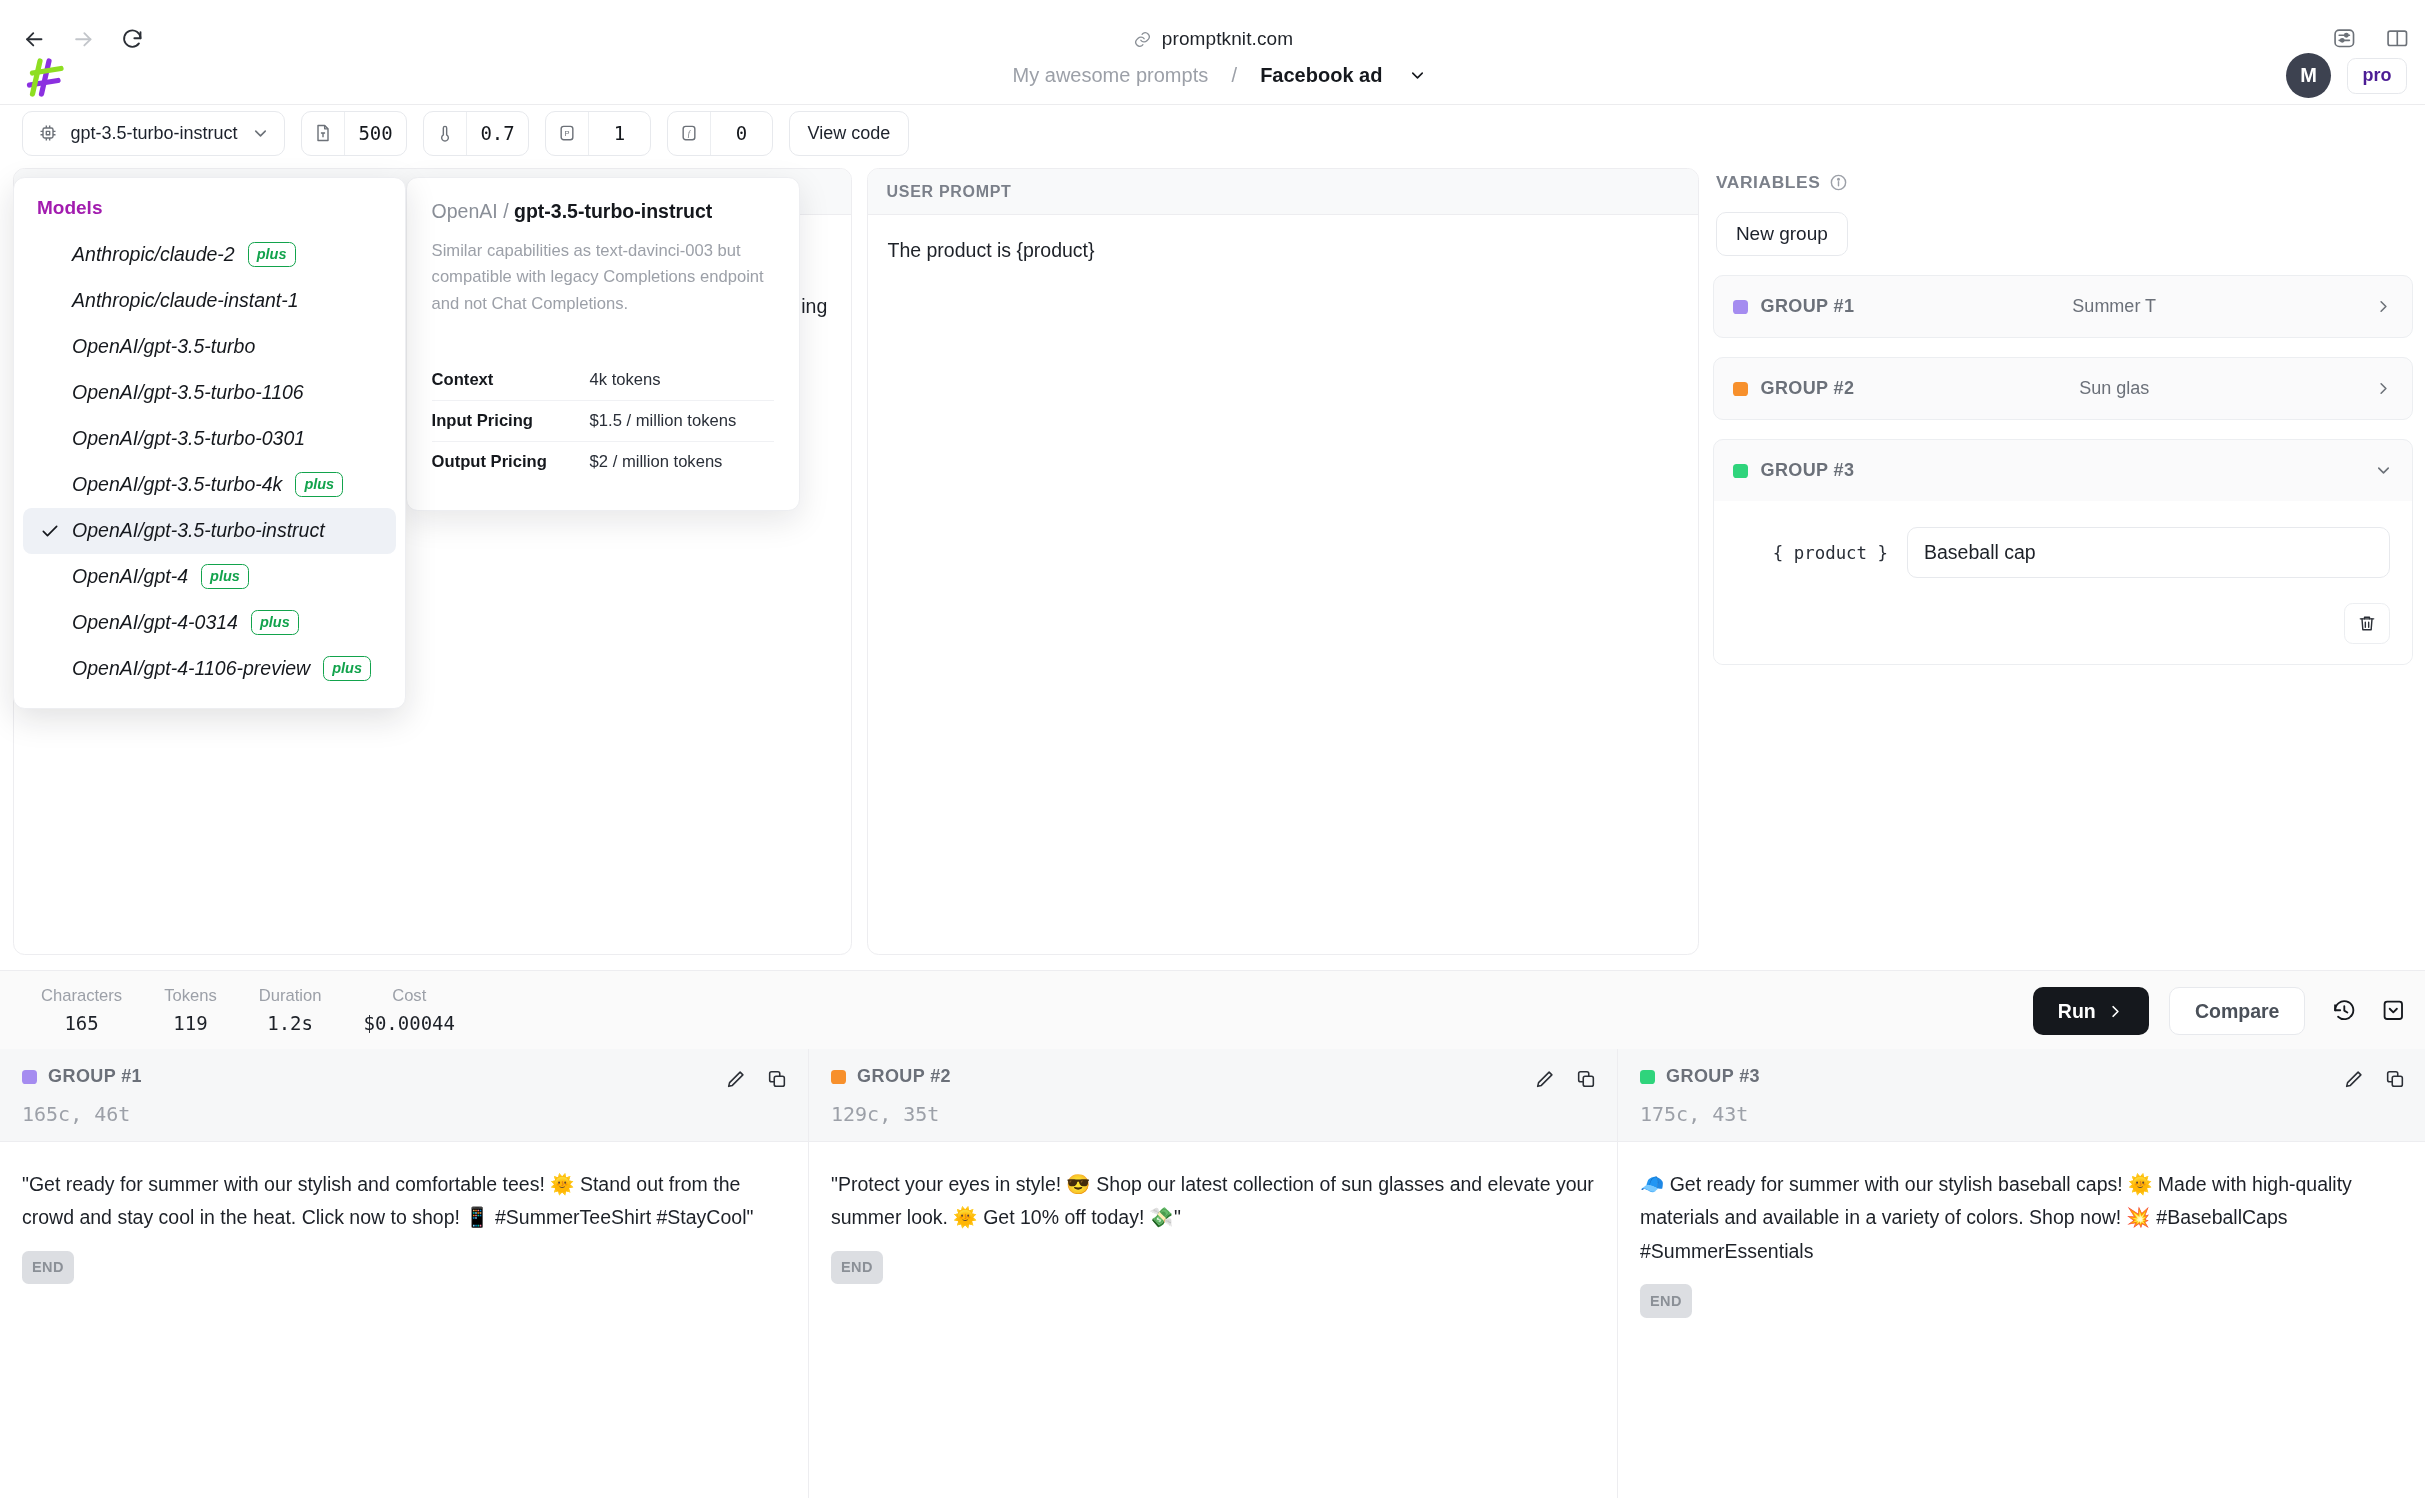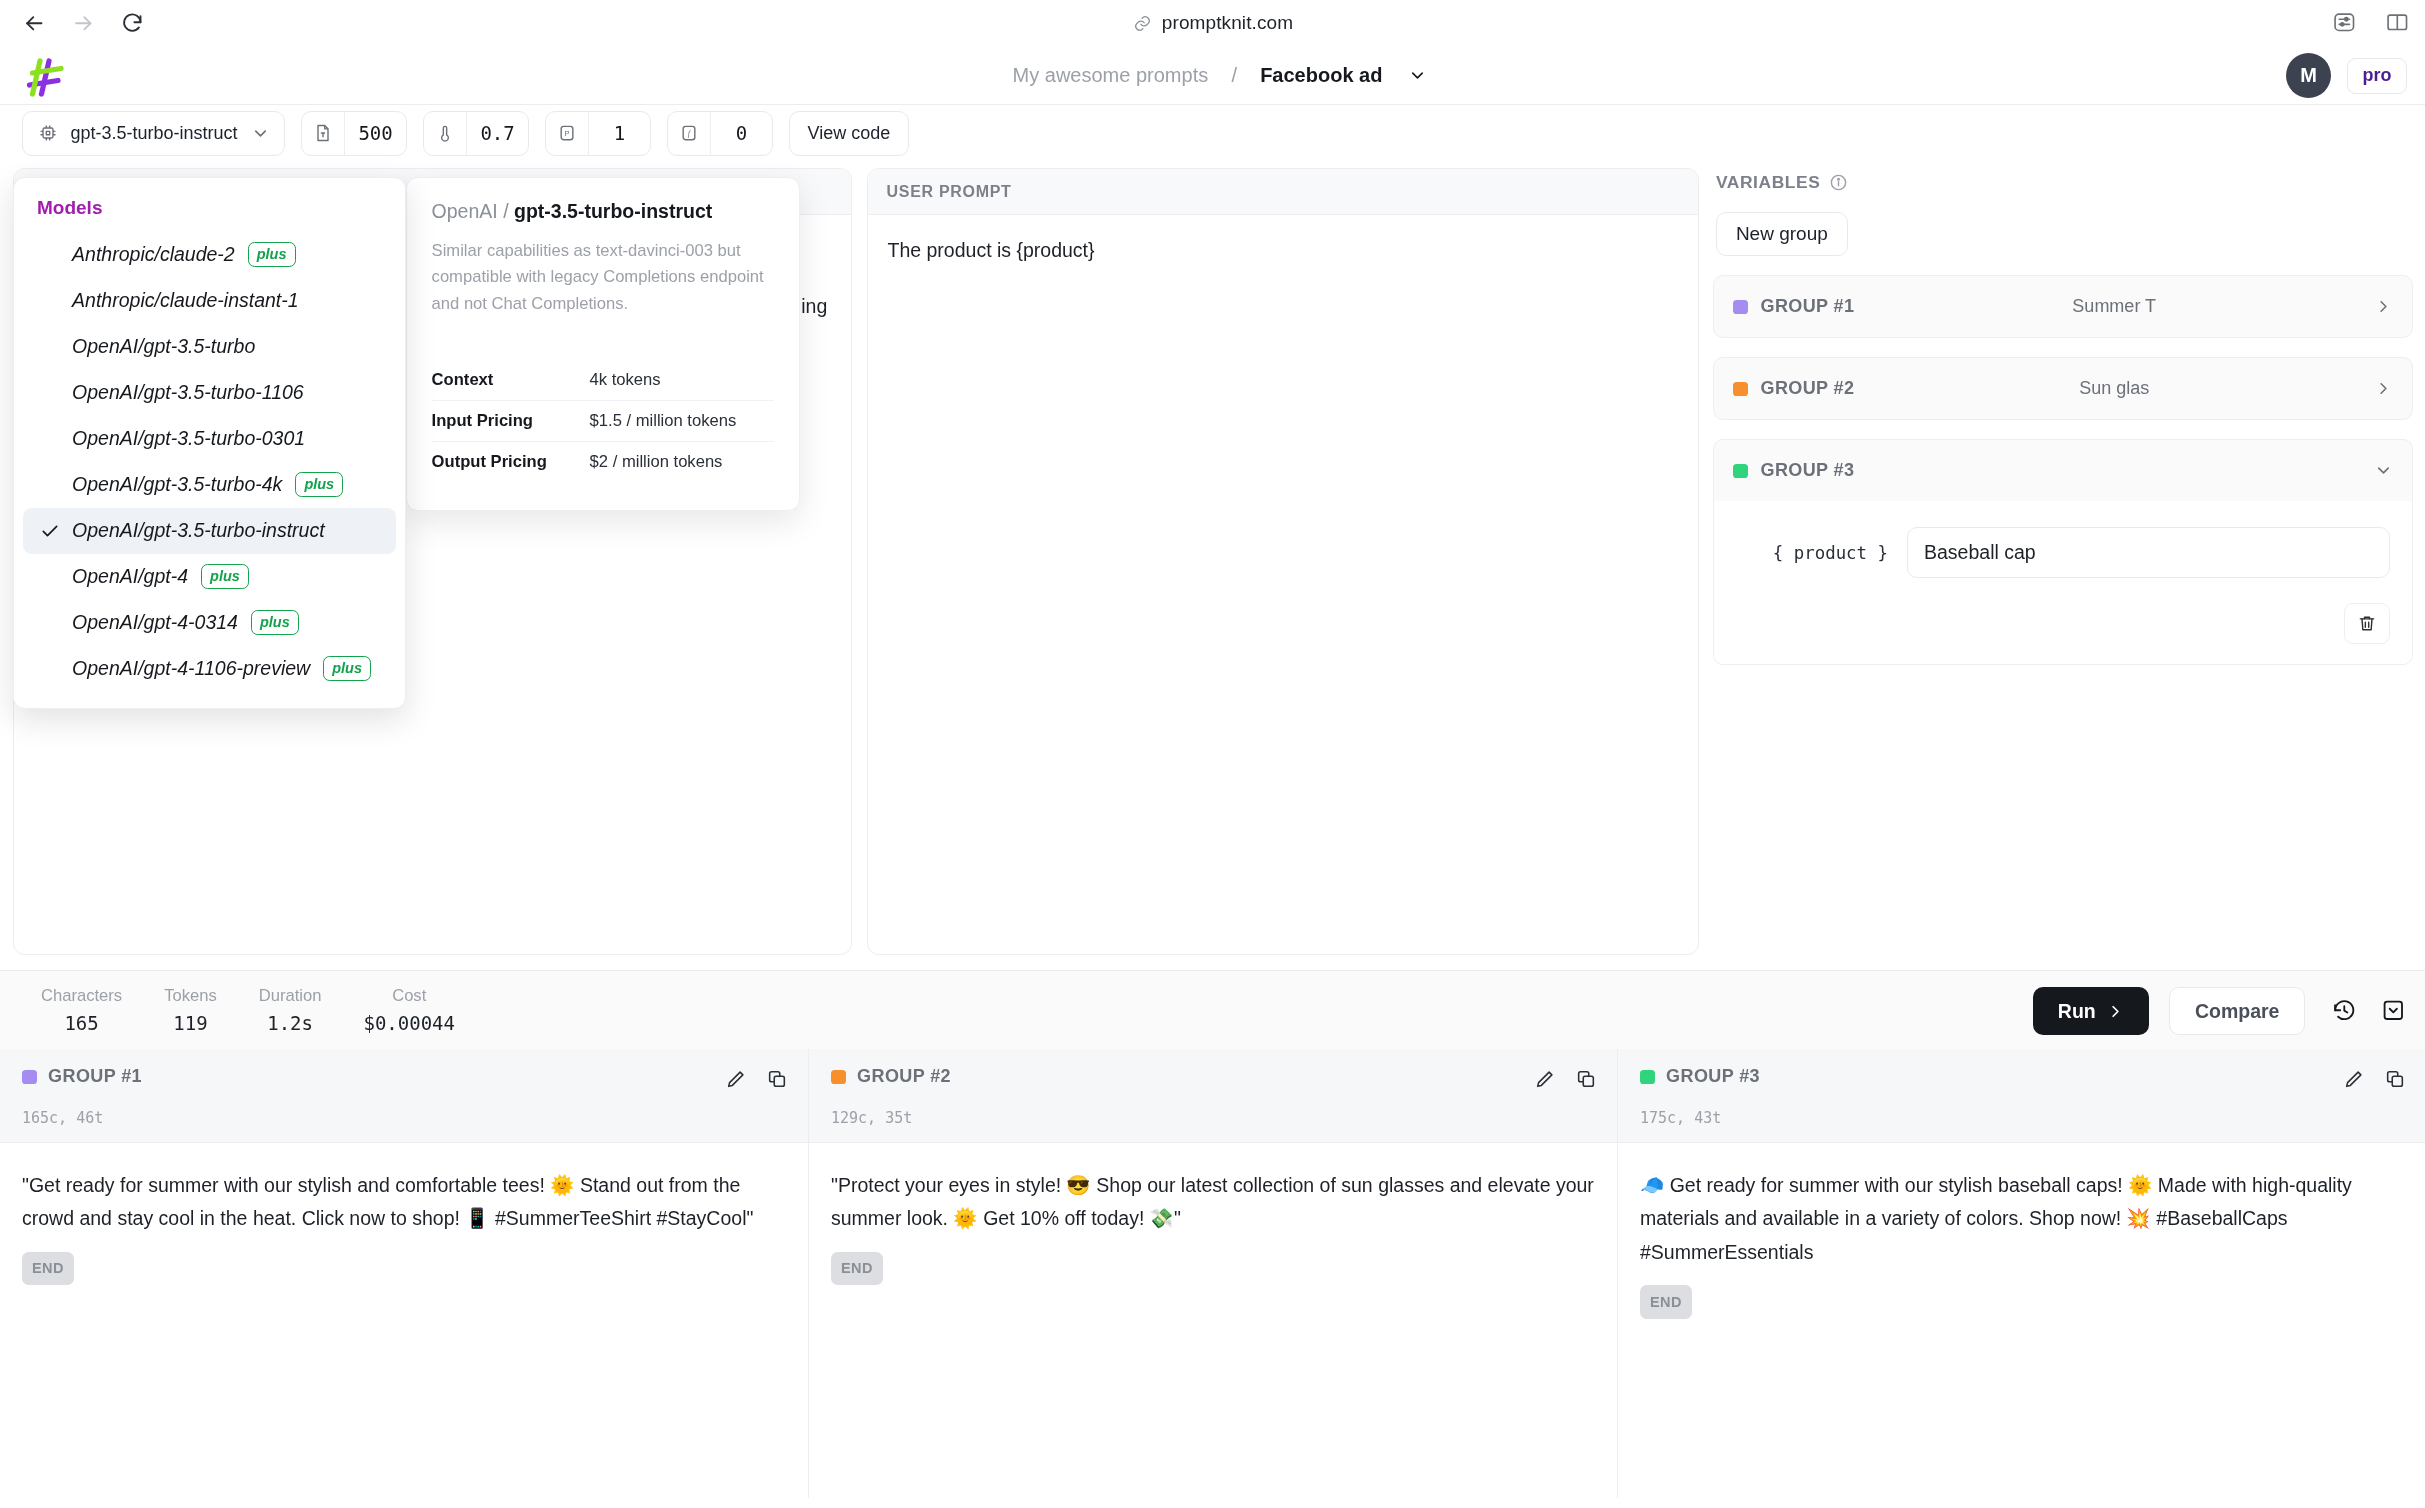--- a/index.html
+++ b/index.html
@@ -10,21 +10,21 @@
     overflow: hidden;
   }
   .app {
     position: relative;
     width: 2426px; height: 1508px;
     background: #ffffff;
   }
 
   
   .browser-bar {
-    position: absolute; top: 0; left: 0; width: 2426px; height: 46px;
+    position: absolute; top: 16px; left: 0; width: 2426px; height: 46px;
     display: flex; align-items: center; text-decoration: underline;
   }
   .nav-btns { display: flex; align-items: center; gap: 20px; padding-left: 20px; }
   .nav-btn { width: 29px; height: 29px; display: flex; align-items: center; justify-content: center; }
   .nav-btn svg { width: 24.6px; height: 24.6px; }
   .url-wrap {
     position: absolute; left: 0; right: 0; top: 0; height: 46px;
     display: flex; align-items: center; justify-content: center; gap: 10px;
   }
   .url-text { font-size: 19px; color: #1f2329; letter-spacing: 0.1px; }
@@ -194,21 +194,21 @@
   }
   .rescol { flex: 1; border-right: 1.4px solid #ededf0; display: flex; flex-direction: column; }
   .rescol:last-child { border-right: none; }
   .res-head {
     background: #f6f7f8; border-bottom: 1.4px solid #ededf0;
     padding: 17.4px 22px 14.5px 22px; position: relative;
   }
   .res-title { display: flex; align-items: center; gap: 11.6px; }
   .res-name { font-size: 18px; font-weight: 700; color: #6b7079; letter-spacing: 0.4px; }
   .res-meta {
-    margin-top: 22px; font-size: 15px; color: #9ca0a8;
+    margin-top: 15px; font-size: 20px; color: #9ca0a8;
     font-family: "DejaVu Sans Mono", monospace;
   }
   .res-actions { position: absolute; right: 20px; top: 19px; display: flex; gap: 19px; }
   .res-body { flex: 1; padding: 26px 22px; font-size: 19.5px; line-height: 1.72; color: #1d2128; }
   .end-badge {
     display: inline-flex; align-items: center; justify-content: center;
     margin-top: 16px; background: #dcdee2; color: #8b9097;
     border-radius: 6.5px; padding: 4.3px 10px;
     font-size: 14.5px; font-weight: 700; letter-spacing: 0.4px;
   }

